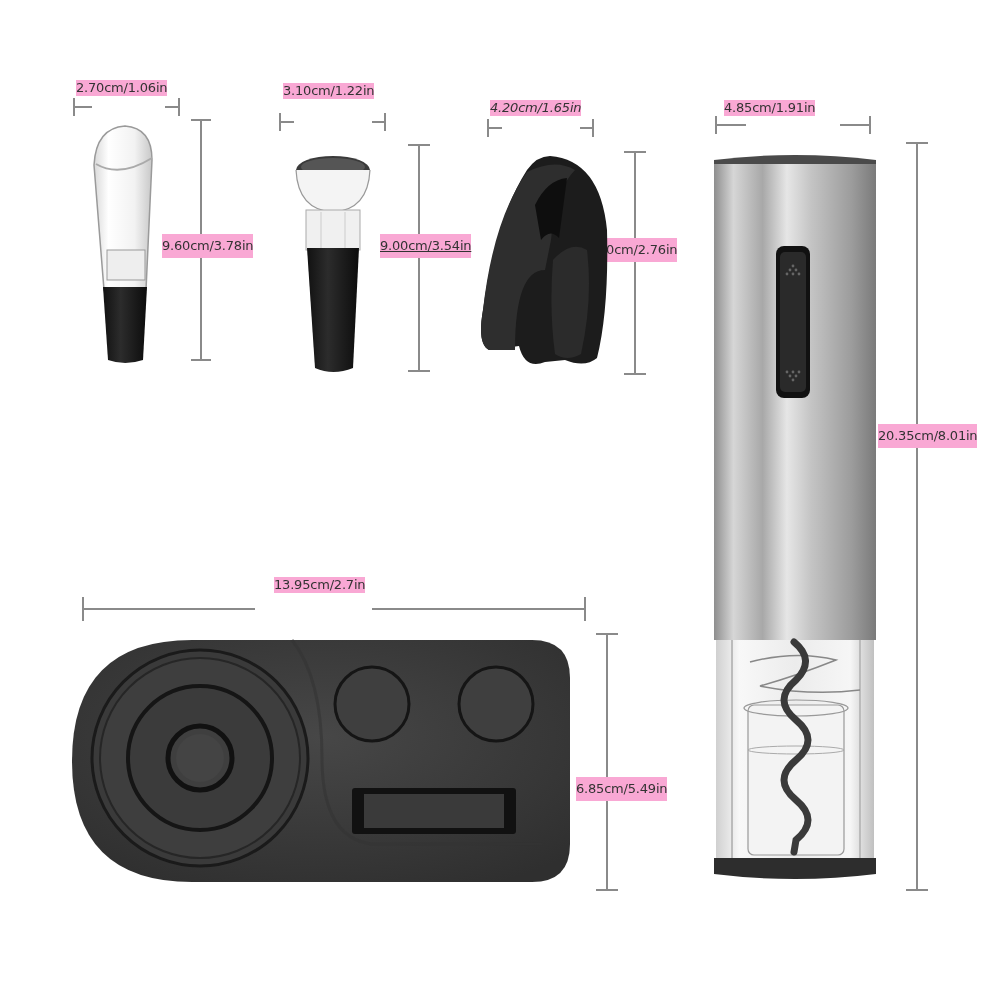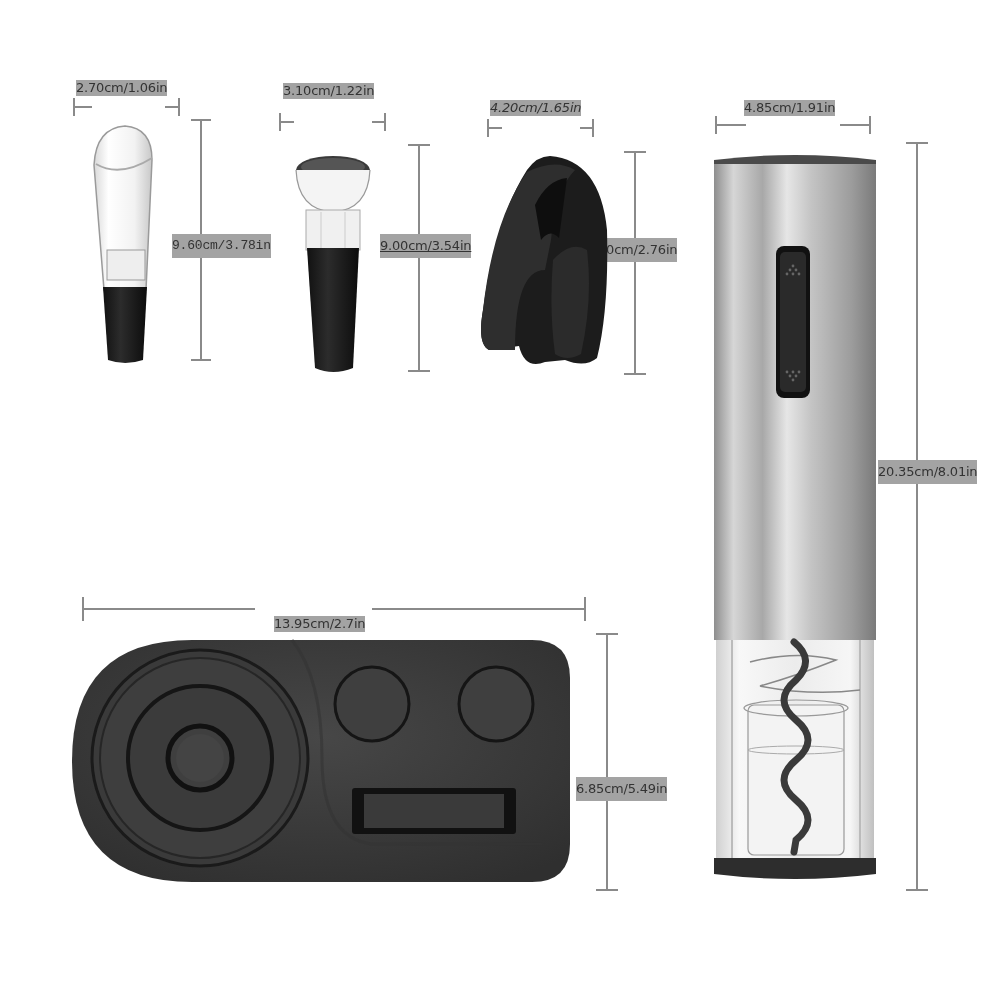--- a/index.html
+++ b/index.html
@@ -1,35 +1,35 @@
 <!DOCTYPE html>
 <html><head>
 <meta charset="utf-8">
 <style>
   html,body{margin:0;padding:0;background:#ffffff;}
   body{width:1000px;height:1000px;position:relative;overflow:hidden;font-family:"DejaVu Sans",sans-serif;}
-  .lbl{position:absolute;font-size:13px;color:#333;white-space:nowrap;letter-spacing:-0.2px;background:#a3a3a3;line-height:16px;}
+  .lbl{position:absolute;font-size:13px;color:#333;white-space:nowrap;letter-spacing:-0.2px;background:#f9a8d4;line-height:16px;}
   .dimline{position:absolute;background:#8a8a8a;}
   svg{position:absolute;overflow:visible;}
 </style>
 </head>
 <body>
 
 <div>
 
   <div class="dimline" style="left:74px;top:106px;width:18px;height:2px;"></div>
   <div class="dimline" style="left:73px;top:98px;width:2px;height:18px;"></div>
   <div class="dimline" style="left:165px;top:106px;width:14px;height:2px;"></div>
   <div class="dimline" style="left:178px;top:98px;width:2px;height:18px;"></div>
   <div class="lbl" style="left:76px;top:80px;">2.70cm/1.06in</div>
 
   <div class="dimline" style="left:191px;top:119px;width:20px;height:2px;"></div>
   <div class="dimline" style="left:200px;top:120px;width:2px;height:240px;"></div>
   <div class="dimline" style="left:191px;top:359px;width:20px;height:2px;"></div>
-  <div class="lbl" style="left:172px;top:234px;padding:4px 0;font-family:Liberation Mono, monospace;">9.60cm/3.78in</div>
+  <div class="lbl" style="left:162px;top:234px;padding:4px 0;">9.60cm/3.78in</div>
 
   <svg style="left:90px;top:120px;" width="70" height="250" viewBox="0 0 70 250">
     <defs>
       <linearGradient id="glass" x1="0" x2="1">
         <stop offset="0" stop-color="#d9d9d9"></stop>
         <stop offset="0.25" stop-color="#ffffff"></stop>
         <stop offset="0.7" stop-color="#f2f2f2"></stop>
         <stop offset="1" stop-color="#c8c8c8"></stop>
       </linearGradient>
       <linearGradient id="blk" x1="0" x2="1">
@@ -86,26 +86,26 @@
     <path d="M60 55 Q72 30 92 28 L84 88 Q75 78 66 90 Z" fill="#0e0e0e"></path>
     <path d="M78 110 Q96 90 112 100 Q118 150 106 204 Q92 212 80 204 Q74 160 78 110 Z" fill="#2b2b2b"></path>
   </svg>
 </div>
 
 <div>
   <div class="dimline" style="left:715px;top:116px;width:2px;height:18px;"></div>
   <div class="dimline" style="left:716px;top:124px;width:30px;height:2px;"></div>
   <div class="dimline" style="left:840px;top:124px;width:30px;height:2px;"></div>
   <div class="dimline" style="left:869px;top:116px;width:2px;height:18px;"></div>
-  <div class="lbl" style="left:744px;top:100px;">4.85cm/1.91in</div>
+  <div class="lbl" style="left:724px;top:100px;">4.85cm/1.91in</div>
 
   <div class="dimline" style="left:906px;top:142px;width:22px;height:2px;"></div>
   <div class="dimline" style="left:916px;top:143px;width:2px;height:747px;"></div>
   <div class="dimline" style="left:906px;top:889px;width:22px;height:2px;"></div>
-  <div class="lbl" style="left:878px;top:460px;padding:4px 0;">20.35cm/8.01in</div>
+  <div class="lbl" style="left:878px;top:424px;padding:4px 0;">20.35cm/8.01in</div>
 
   <svg style="left:710px;top:150px;" width="170" height="745" viewBox="0 0 170 745">
     <defs>
       <linearGradient id="steel" x1="0" x2="1">
         <stop offset="0" stop-color="#8e8e8e"></stop>
         <stop offset="0.12" stop-color="#d6d6d6"></stop>
         <stop offset="0.3" stop-color="#a8a8a8"></stop>
         <stop offset="0.45" stop-color="#e6e6e6"></stop>
         <stop offset="0.6" stop-color="#c4c4c4"></stop>
         <stop offset="0.85" stop-color="#9c9c9c"></stop>
@@ -155,21 +155,21 @@
 
     <path d="M4 708 L166 708 L166 724 Q85 734 4 724 Z" fill="#2d2d2d"></path>
   </svg>
 </div>
 
 <div>
   <div class="dimline" style="left:82px;top:597px;width:2px;height:24px;"></div>
   <div class="dimline" style="left:83px;top:608px;width:172px;height:2px;"></div>
   <div class="dimline" style="left:372px;top:608px;width:213px;height:2px;"></div>
   <div class="dimline" style="left:584px;top:597px;width:2px;height:24px;"></div>
-  <div class="lbl" style="left:274px;top:616px;">13.95cm/2.7in</div>
+  <div class="lbl" style="left:274px;top:577px;">13.95cm/2.7in</div>
 
   <div class="dimline" style="left:596px;top:633px;width:22px;height:2px;"></div>
   <div class="dimline" style="left:606px;top:634px;width:2px;height:256px;"></div>
   <div class="dimline" style="left:596px;top:889px;width:22px;height:2px;"></div>
   <div class="lbl" style="left:576px;top:777px;padding:4px 0;">6.85cm/5.49in</div>
 
   <svg style="left:72px;top:638px;" width="500" height="246" viewBox="0 0 500 246">
     <defs>
       <radialGradient id="baseShade" cx="0.5" cy="0.4" r="0.7">
         <stop offset="0" stop-color="#474747"></stop>

